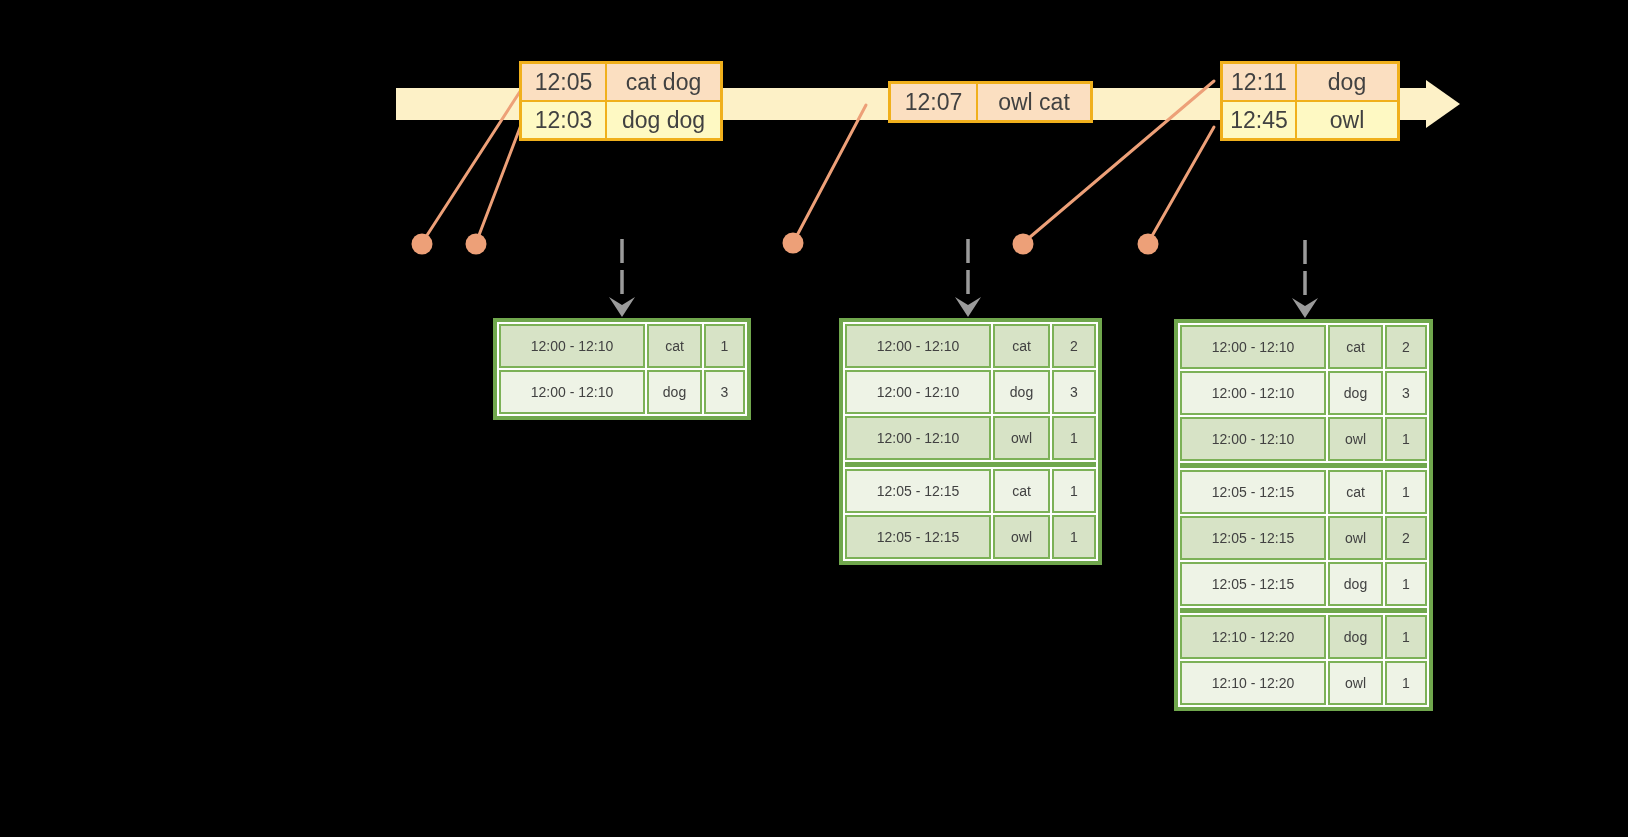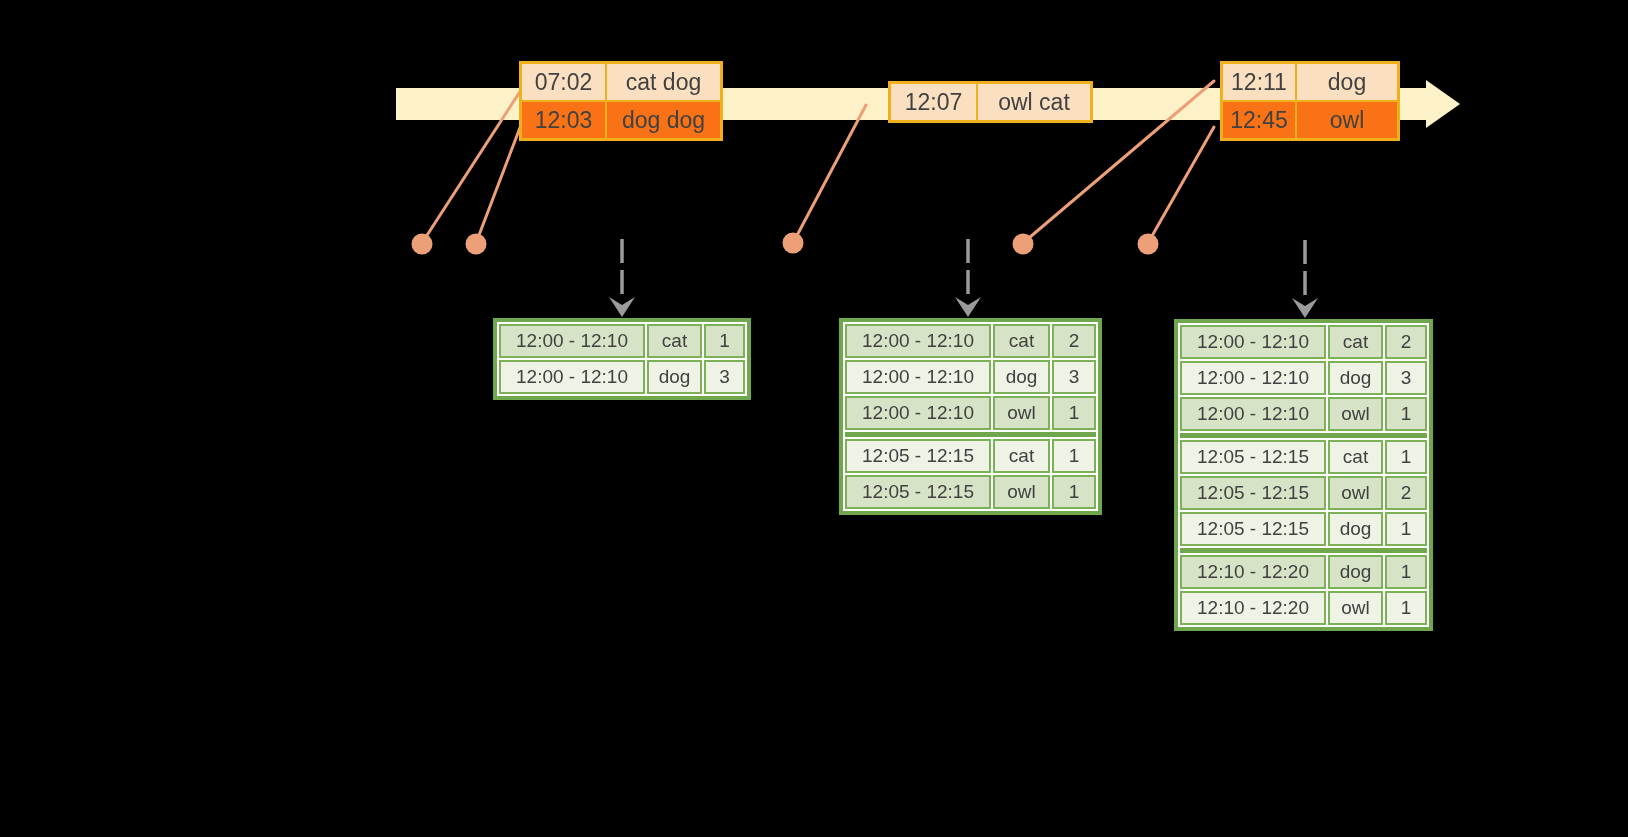--- a/index.html
+++ b/index.html
@@ -19,37 +19,37 @@
   
   .etable{
     position:absolute;display:grid;gap:2px;
     background:#f0b01c;border:3px solid #f0b01c;
   }
   #etA{left:519px;top:61px;grid-template-columns:83px 113px;grid-auto-rows:36px;}
   #etB{left:864px;top:81px;grid-template-columns:85px 112px;grid-auto-rows:36px;margin-left:24px;}
   #etC{left:1212px;top:61px;grid-template-columns:72px 100px;grid-auto-rows:36px;margin-left:8px;}
   .ecell{display:flex;align-items:center;justify-content:center;font-size:23px;}
   .peach{background:#fbdfc1;}
-  .cream{background:#f97316;}
+  .cream{background:#fef9c3;}
   
   .gtable{
     position:absolute;display:flex;flex-direction:column;
     background:#ffffff;border:4px solid #70a74d;padding:2px;
   }
   #gt1{left:493px;top:318px;}
   #gt2{left:839px;top:318px;}
   #gt3{left:1174px;top:319px;}
   .grow{display:grid;gap:2px;margin-bottom:2px;}
   .grow:last-child{margin-bottom:0;}
   #gt1 .grow{grid-template-columns:146px 55px 41px;}
   #gt2 .grow{grid-template-columns:146px 57px 44px;}
   #gt3 .grow{grid-template-columns:146px 55px 42px;}
   .gcell{
-    box-sizing:border-box;height:34px;border:2px solid #7cb157;
-    display:flex;align-items:center;justify-content:center;font-size:19px;
+    box-sizing:border-box;height:44px;border:2px solid #7cb157;
+    display:flex;align-items:center;justify-content:center;font-size:14px;
   }
   .dark .gcell{background:#d7e3c6;}
   .light .gcell{background:#eef3e6;}
   .gdiv{height:5px;background:#70a74d;margin-bottom:2px;}
 </style>
 </head>
 <body>
 
 <div id="stage">
 
@@ -77,21 +77,21 @@
       <line x1="1305" y1="240" x2="1305" y2="300"></line>
     </g>
     <g fill="#9b9b9b">
       <path d="M609,297 L622,317 L635,297 L622,305 Z"></path>
       <path d="M955,297 L968,317 L981,297 L968,305 Z"></path>
       <path d="M1292,298 L1305,318 L1318,298 L1305,306 Z"></path>
     </g>
   </svg>
 
   <div class="etable" id="etA">
-    <div class="ecell peach">07:02</div>
+    <div class="ecell peach">12:05</div>
     <div class="ecell peach">cat dog</div>
     <div class="ecell cream">12:03</div>
     <div class="ecell cream">dog dog</div>
   </div>
 
   <div class="etable" id="etB">
     <div class="ecell peach">12:07</div>
     <div class="ecell peach">owl cat</div>
   </div>
 

